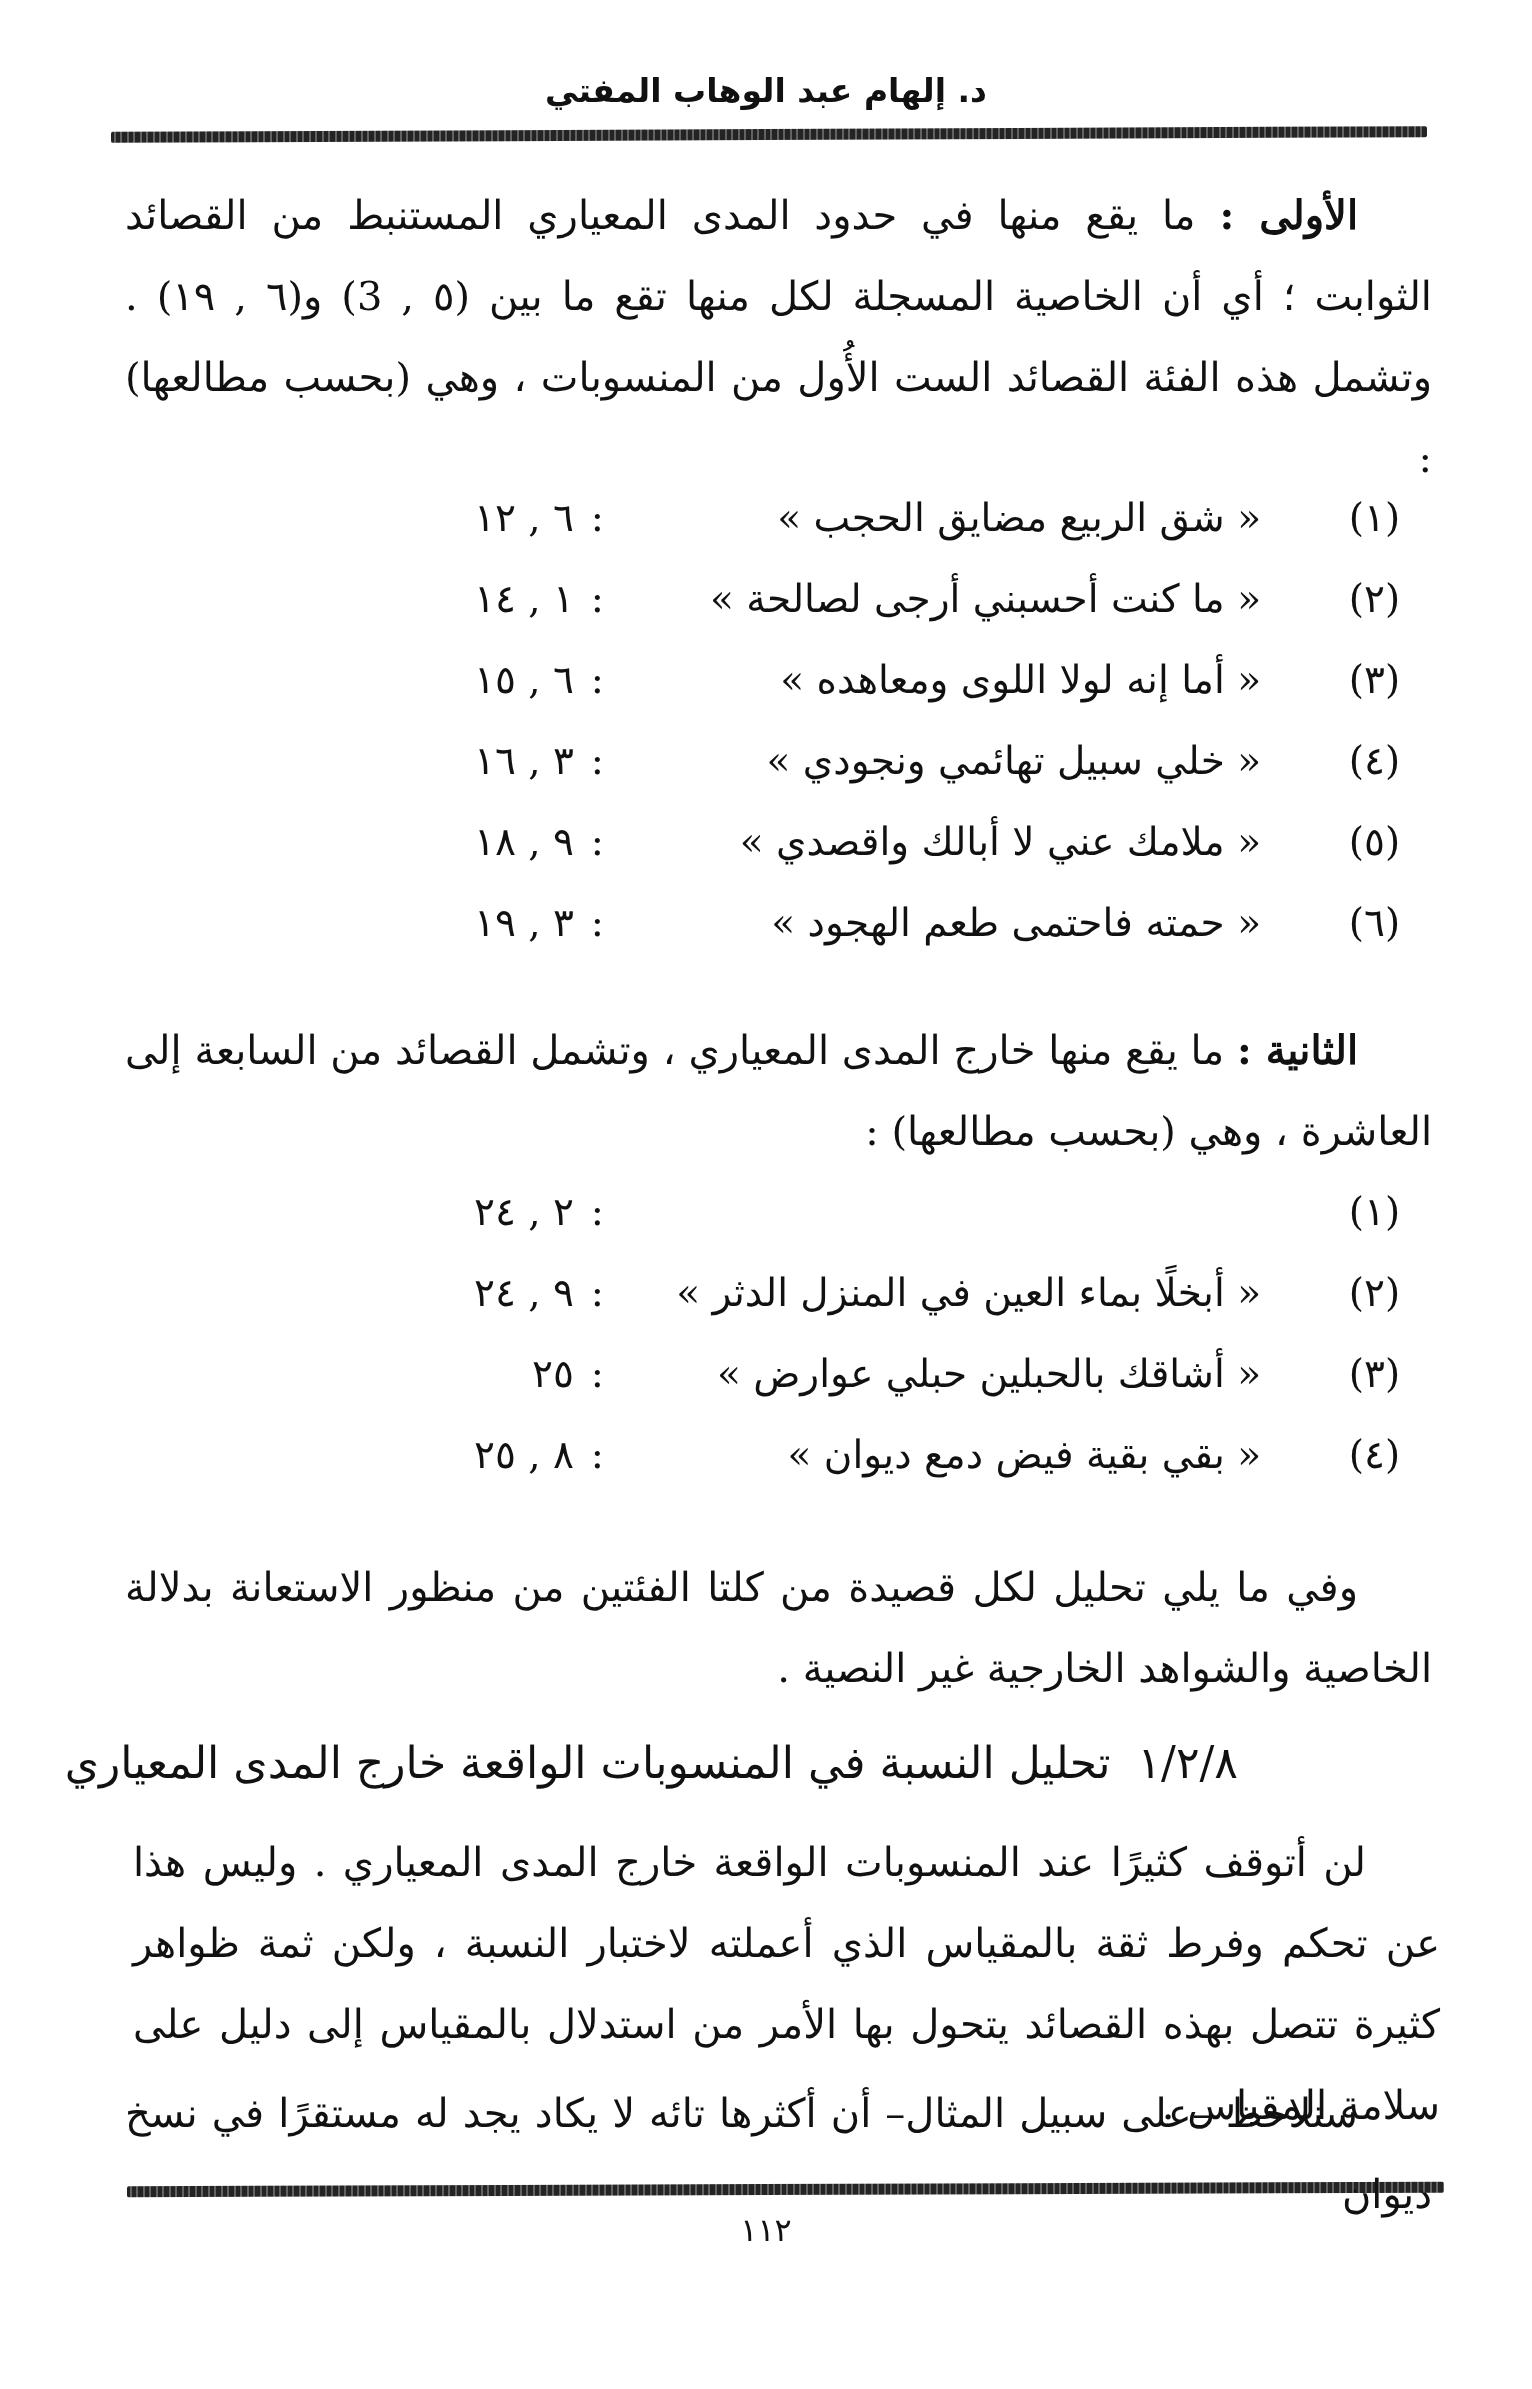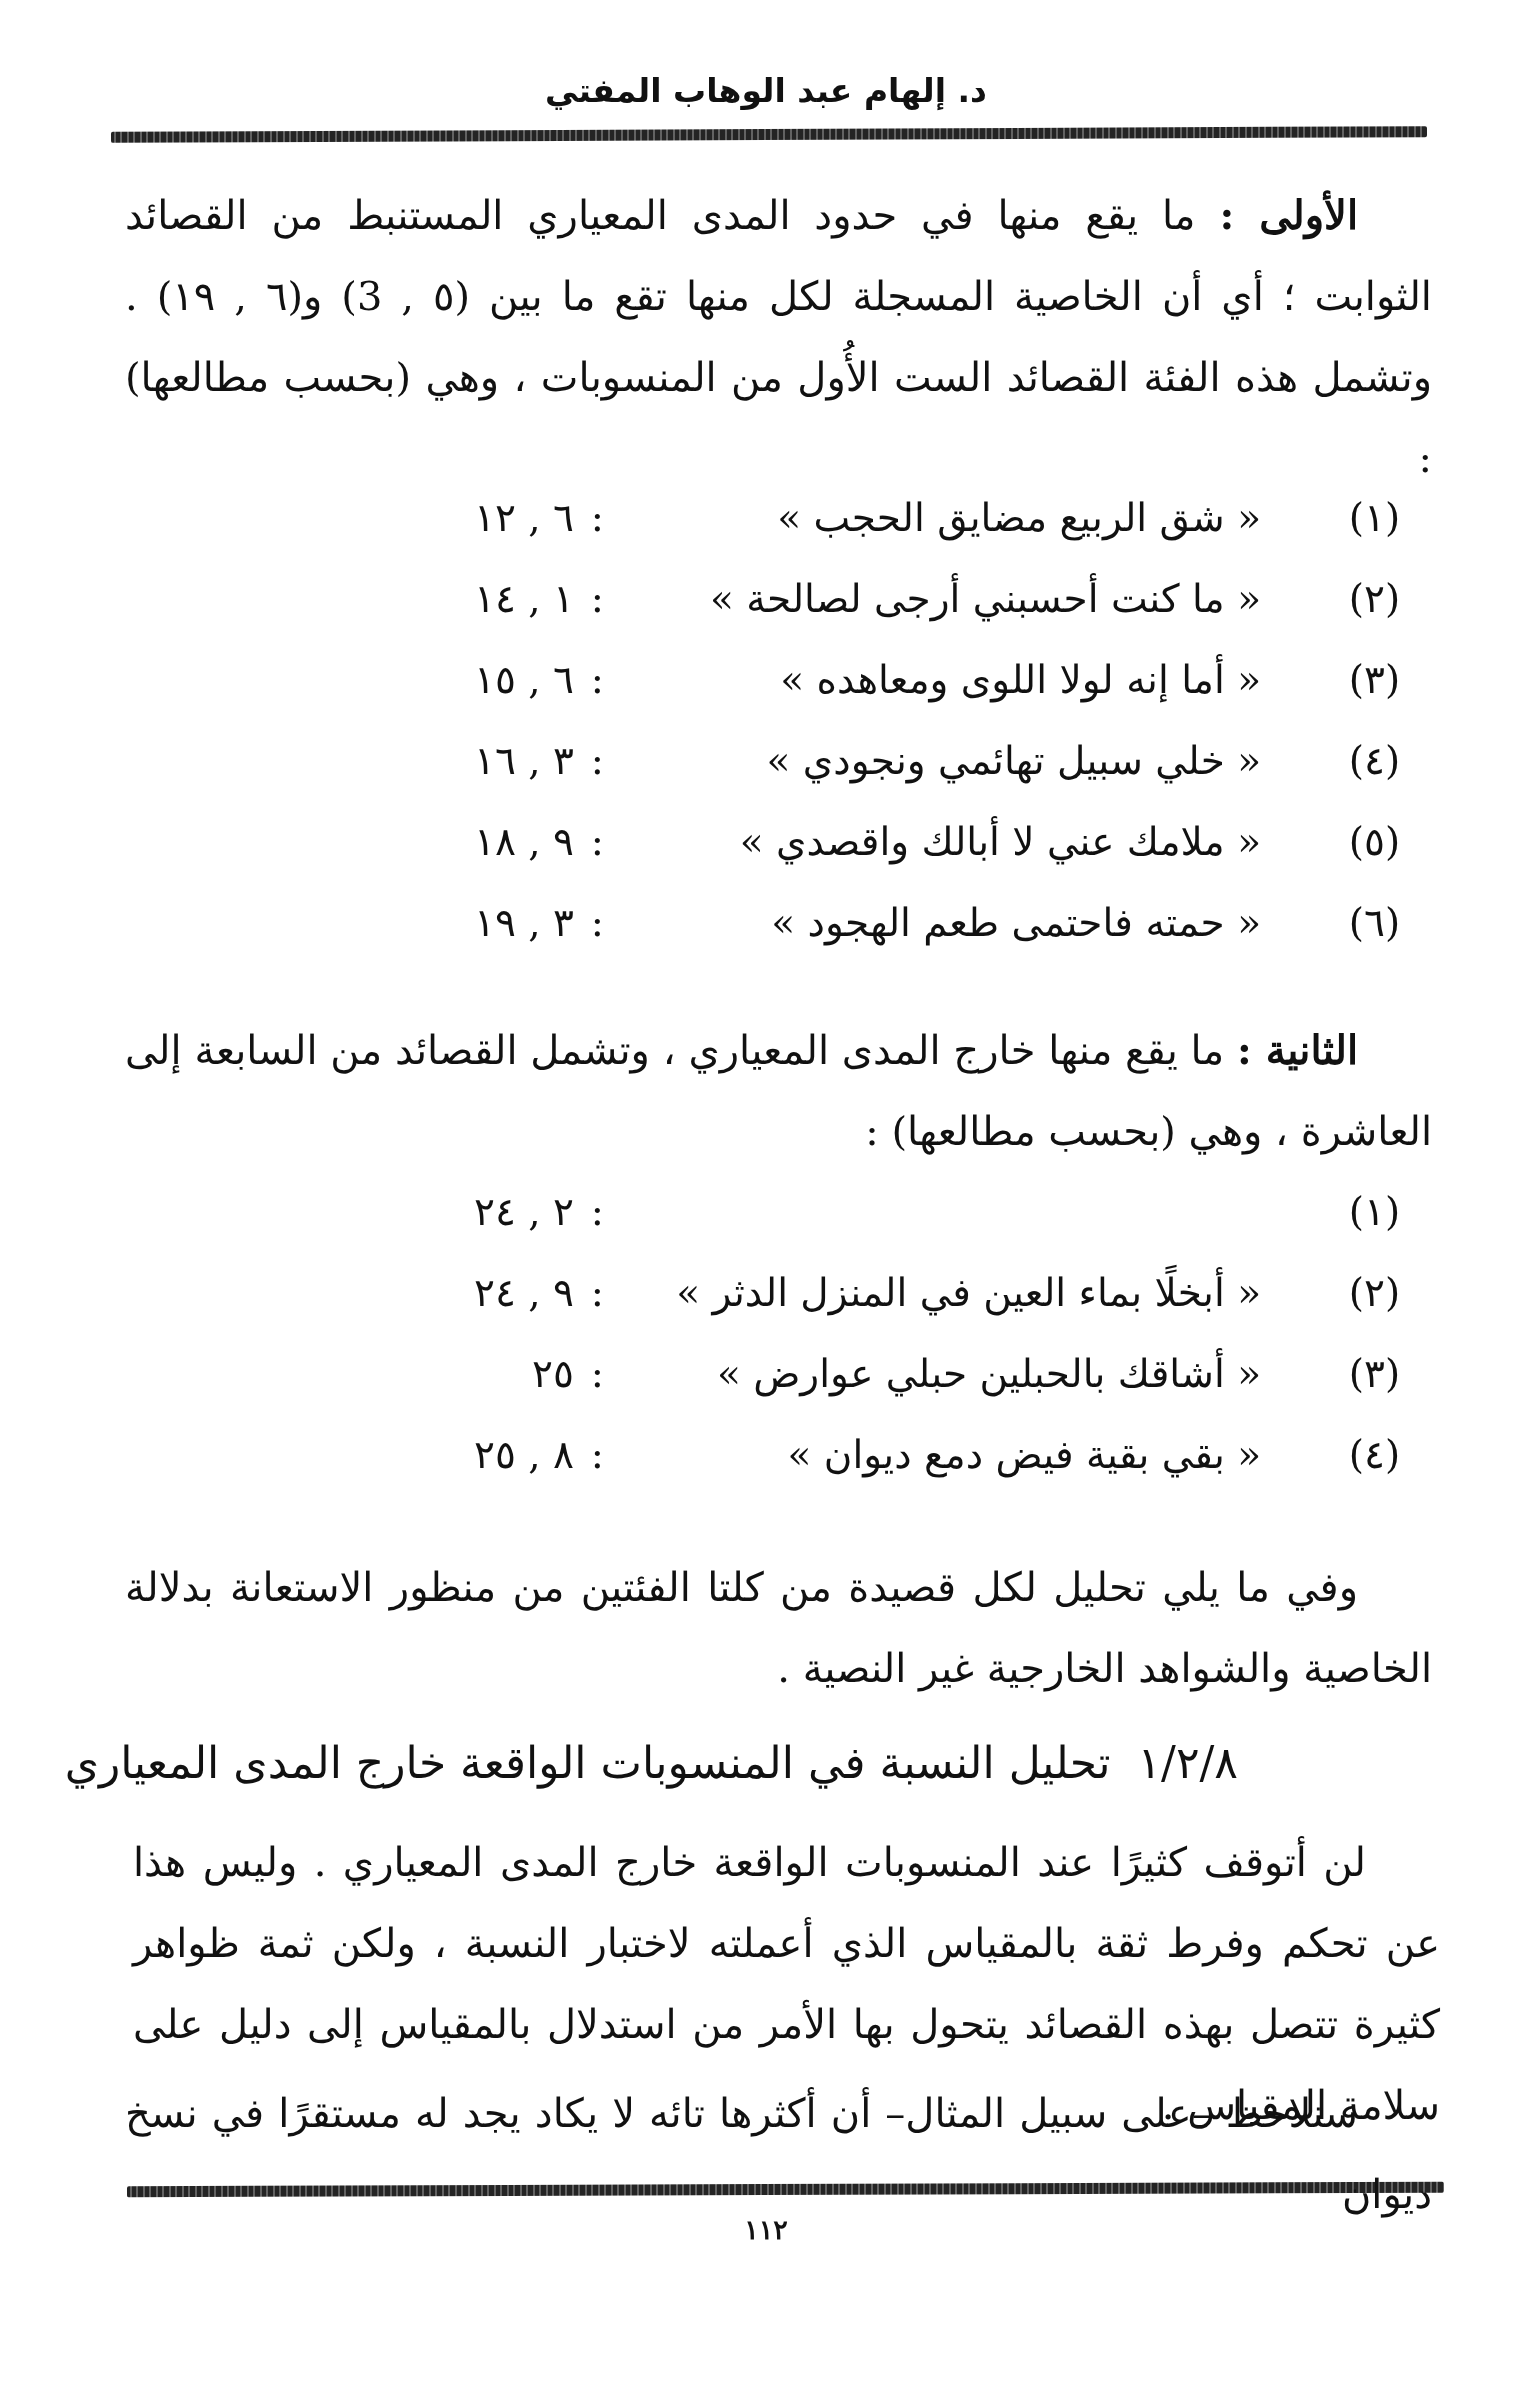--- a/index.html
+++ b/index.html
@@ -113,22 +113,22 @@
       display: inline-block;
       margin-left: 13px;
     }
 
     .page-number {
       position: absolute;
       top: 2202px;
       left: 0;
       width: 1532px;
       text-align: center;
-      font-size: 27px;
-      font-weight: bold;
+      font-size: 32px;
+      font-weight: normal;
       line-height: 56px;
       direction: ltr;
       letter-spacing: 5.6px;
     }
   </style>
 </head>
 <body>
 
 <div class="page">
 

